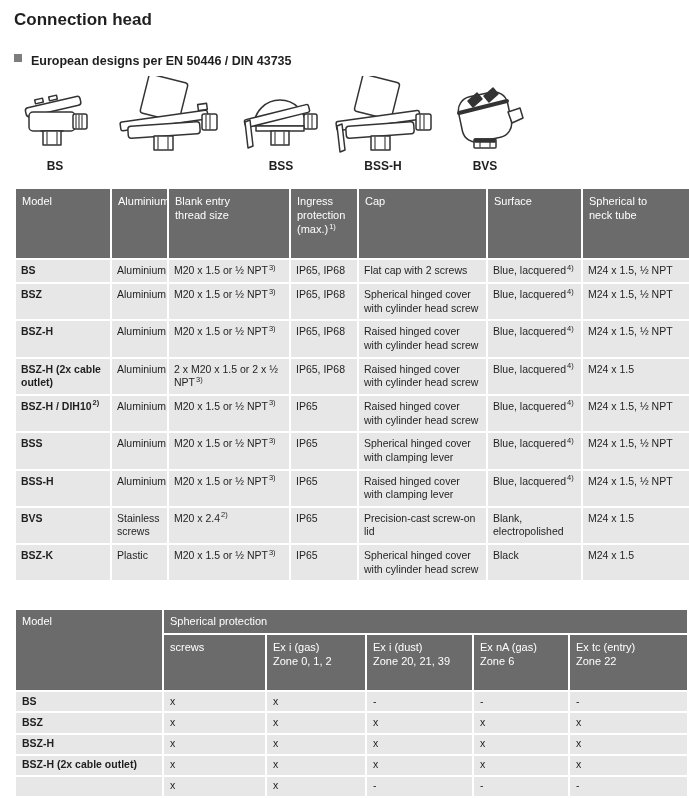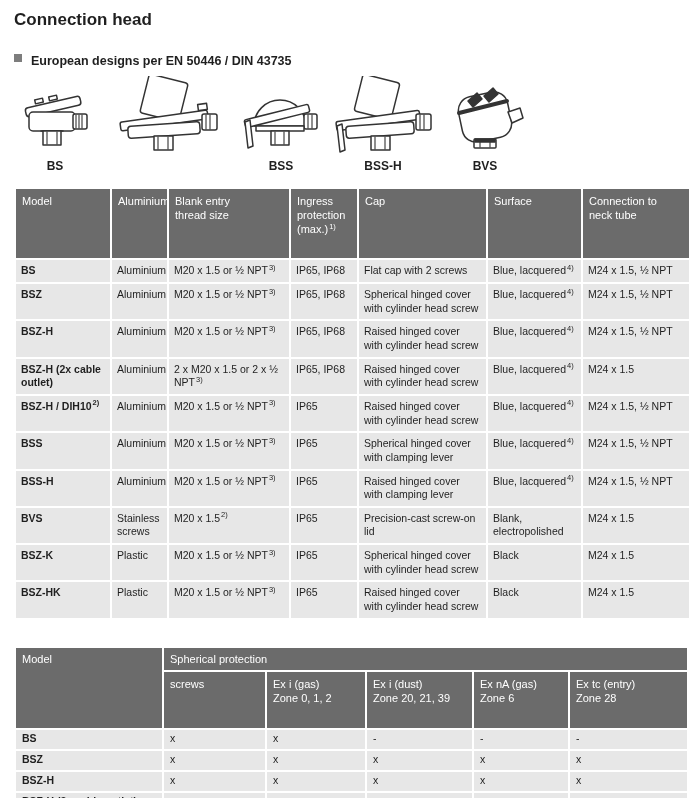--- a/index.html
+++ b/index.html
@@ -175,21 +175,21 @@
           <th>Model</th>
           <th>Aluminium</th>
           <th>
             <div>Blank entry</div>
             <div>thread size</div>
           </th>
           <th><span>Ingress protection (max.)</span><sup>1)</sup></th>
           <th>Cap</th>
           <th>Surface</th>
           <th>
-            <div>Connection to</div>
+            <div>Spherical to</div>
             <div>neck tube</div>
           </th>
         </tr>
     </thead>
     <tbody id="spec-body">
         <tr>
           <td class="model">BS</td>
           <td>Aluminium</td>
           <td><span>M20 x 1.5 or ½ NPT</span><sup>3)</sup></td>
           <td>IP65, IP68</td>
@@ -247,41 +247,32 @@
           <td>Aluminium</td>
           <td><span>M20 x 1.5 or ½ NPT</span><sup>3)</sup></td>
           <td>IP65</td>
           <td>Raised hinged cover with clamping lever</td>
           <td><span>Blue, lacquered</span><sup>4)</sup></td>
           <td>M24 x 1.5, ½ NPT</td>
         </tr>
         <tr>
           <td class="model">BVS</td>
           <td>Stainless screws</td>
-          <td><span>M20 x 1.5</span><sup>2)</sup></td>
+          <td><span>M20 x 2.4</span><sup>2)</sup></td>
           <td>IP65</td>
           <td>Precision-cast screw-on lid</td>
           <td>Blank, electropolished</td>
           <td>M24 x 1.5</td>
         </tr>
         <tr>
           <td class="model">BSZ-K</td>
           <td>Plastic</td>
           <td><span>M20 x 1.5 or ½ NPT</span><sup>3)</sup></td>
           <td>IP65</td>
           <td>Spherical hinged cover with cylinder head screw</td>
-          <td>Black</td>
-          <td>M24 x 1.5</td>
-        </tr>
-        <tr>
-          <td class="model">BSZ-HK</td>
-          <td>Plastic</td>
-          <td><span>M20 x 1.5 or ½ NPT</span><sup>3)</sup></td>
-          <td>IP65</td>
-          <td>Raised hinged cover with cylinder head screw</td>
           <td>Black</td>
           <td>M24 x 1.5</td>
         </tr>
       </tbody>
   </table>
 
   <table class="ex-table">
     <colgroup>
       <col style="width:146px">
         <col style="width:101px">
@@ -306,21 +297,21 @@
           <th>
             <div>Ex i (dust)</div>
             <div>Zone 20, 21, 39</div>
           </th>
           <th>
             <div>Ex nA (gas)</div>
             <div>Zone 6</div>
           </th>
           <th>
             <div>Ex tc (entry)</div>
-            <div>Zone 28</div>
+            <div>Zone 22</div>
           </th>
         </tr>
     </thead>
     <tbody id="ex-body">
         <tr>
           <td class="model">BS</td>
           <td>x</td>
           <td>x</td>
           <td>-</td>
           <td>-</td>

